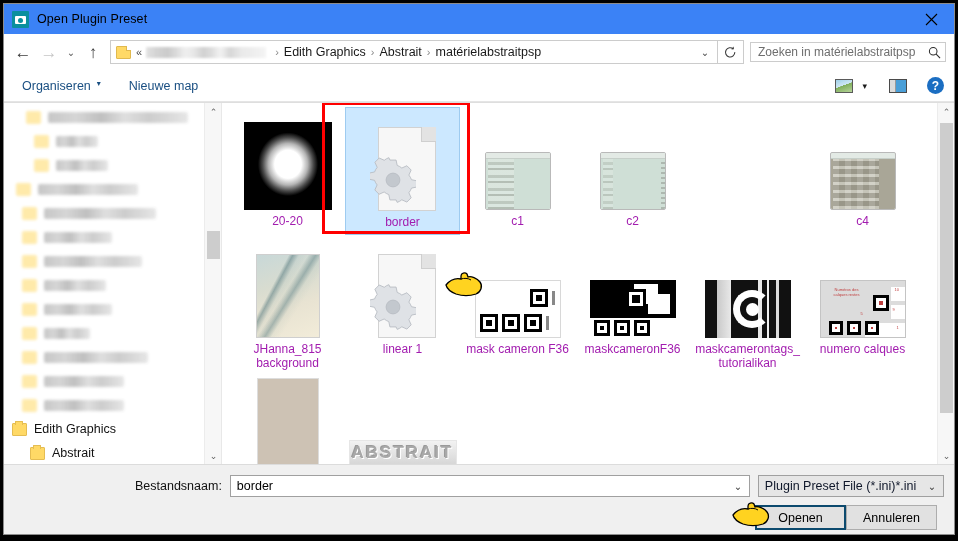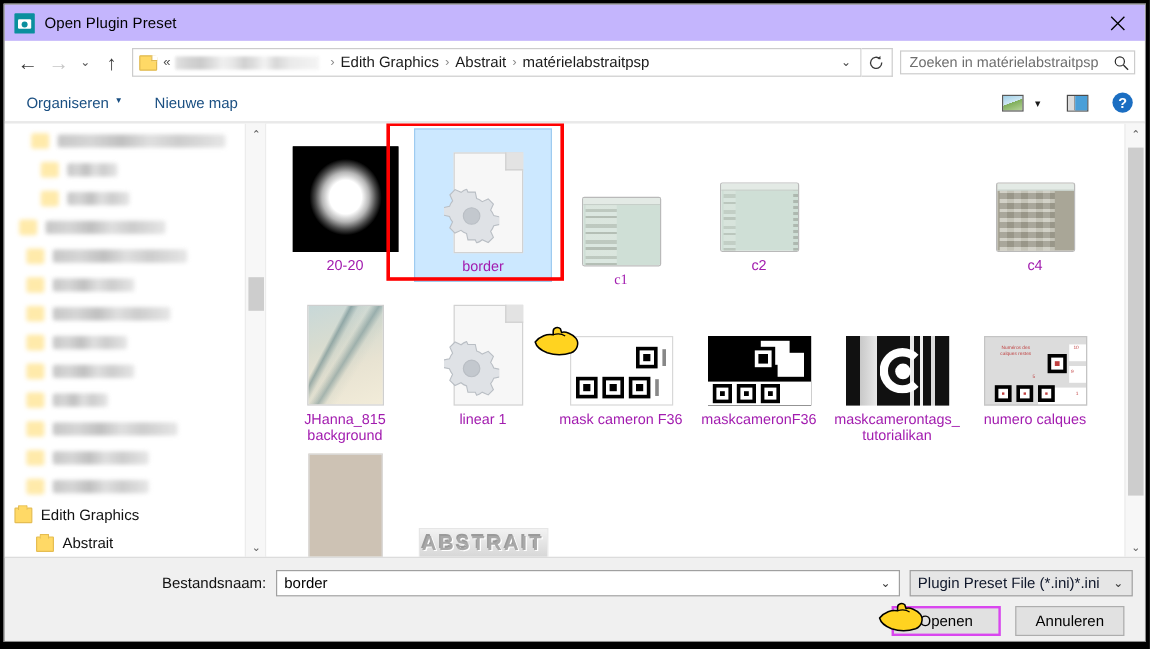--- a/index.html
+++ b/index.html
@@ -19,21 +19,21 @@
     position: absolute;
     left: 3px; top: 3px;
     width: 952px; height: 532px;
     background: #f0f0f0;
     border: 1px solid #8c8c8c;
     display: flex; flex-direction: column;
   }
   
   .titlebar {
     height: 30px;
-    background: #c4b5fd;
+    background: #3b82f6;
     display: flex; align-items: center;
     flex: 0 0 30px;
     position: relative;
   }
   .title-icon {
     width: 17px; height: 17px;
     margin-left: 8px; margin-right: 8px;
     background: #0a8f9e;
     position: relative; flex: 0 0 auto;
     border-radius: 1px;
@@ -451,21 +451,21 @@
   }
   .filter-sel .val { font-size:12.5px; color:#0f172a; flex:1 1 auto; white-space:nowrap;}
   .filter-sel .cv { font-size:10px; color:#3a3a3a; width:18px; text-align:center;}
   .row2 { position:absolute; right:17px; top:40px; display:flex; align-items:center;}
   .btn {
     width: 91px; height: 25px;
     background:#e1e1e1; border:1px solid #adadad;
     font-size:12.5px; color:#000;
     display:flex; align-items:center; justify-content:center;
   }
-  .btn.primary { border: 2px solid #d946ef; background:#e1e1e1; margin-right:12px; }
+  .btn.primary { border: 2px solid #0c4a6e; background:#e1e1e1; }
 </style>
 </head>
 <body>
 
 <div id="screen">
   <div id="dialog">
 
     <div class="titlebar">
       <div class="title-icon"></div>
       <div class="title-text">Open Plugin Preset</div>
@@ -635,21 +635,21 @@
                         <g fill="#dfe2e6" stroke="#b9bec4" stroke-width="1.2">
                           <path d="M26 4 h8 l1.5 7 a18 18 0 0 1 6 3.4 l6.6-3 5.6 5.6 -3 6.6 a18 18 0 0 1 3.4 6 l7 1.5 v8 l-7 1.5 a18 18 0 0 1-3.4 6 l3 6.6 -5.6 5.6 -6.6-3 a18 18 0 0 1-6 3.4 L34 56 h-8 l-1.5-7 a18 18 0 0 1-6-3.4 l-6.6 3 -5.6-5.6 3-6.6 a18 18 0 0 1-3.4-6 L-1 29 v-8 l7-1.5 a18 18 0 0 1 3.4-6 l-3-6.6 5.6-5.6 6.6 3 a18 18 0 0 1 6-3.4 Z"></path>
                           <circle cx="30" cy="30" r="9" fill="#c3c8ce"></circle>
                         </g>
                       </svg></div>
                   </div>
                 </div>
                 <div class="label">border</div>
               </div>
             </div>
-            <div class="cell" style="left: 230px; top: 12px; font-family: Liberation Serif, serif;">
+            <div class="cell" style="left: 230px; top: 0px;">
               <div class="inner">
                 <div class="thumb-wrap">
                   <div class="th th-c th-c1">
                     <div class="base"></div>
                     <div class="cap"></div>
                     <div class="orn"></div>
                   </div>
                 </div>
                 <div class="label">c1</div>
               </div>

